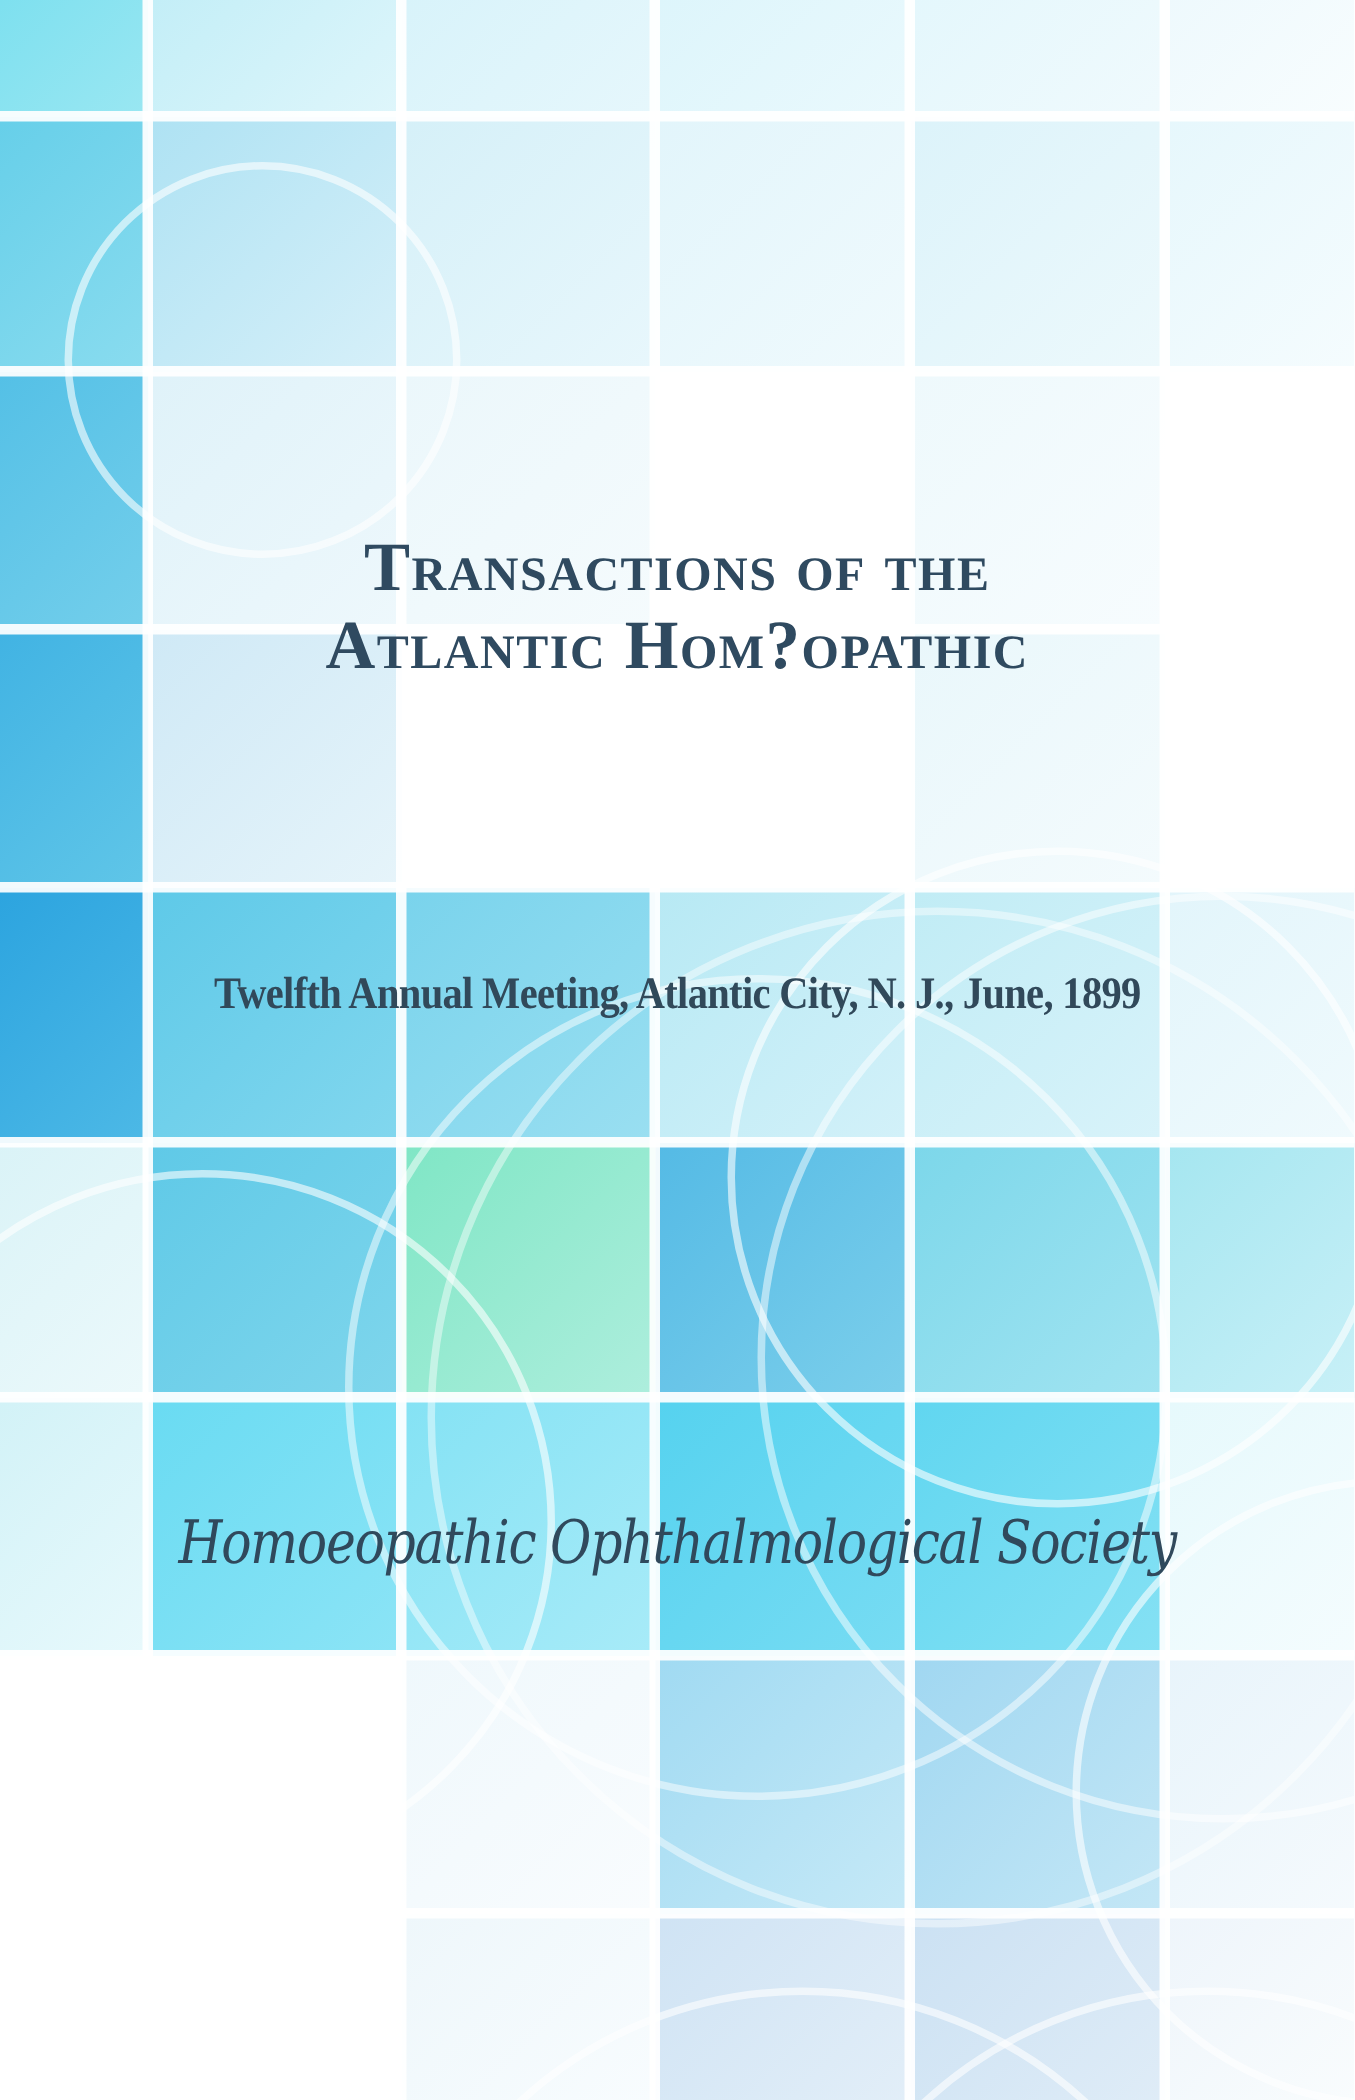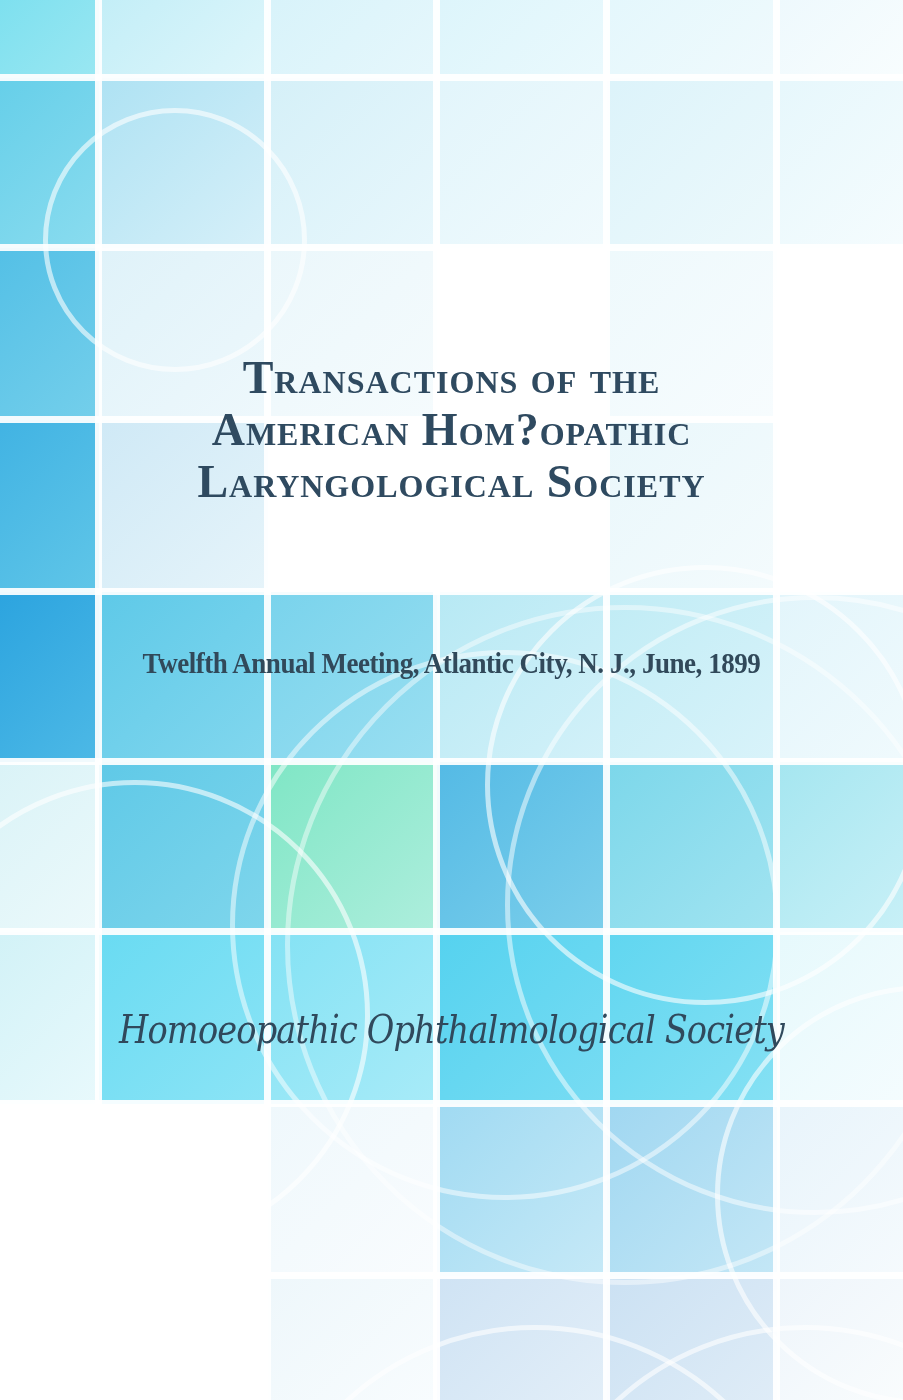--- a/index.html
+++ b/index.html
@@ -109,21 +109,20 @@
     <i class="gl h" style="top:588px;"></i>
     <i class="gl h" style="top:758px;"></i>
     <i class="gl h" style="top:928px;"></i>
     <i class="gl h" style="top:1100px;"></i>
     <i class="gl h" style="top:1272px;"></i>
   </div>
 
 
   <h1 class="txt title">
     <span>Transactions of the</span>
-    <span>American Hom?opathic</span>
-    <span>Laryngological Society</span>
+    <span>Atlantic Hom?opathic</span>
   </h1>
 
   <div class="txt subtitle">Twelfth Annual Meeting, Atlantic City, N. J., June, 1899</div>
 
   <div class="txt author">Homoeopathic Ophthalmological Society</div>
 
 </div>
 
 </body></html>

